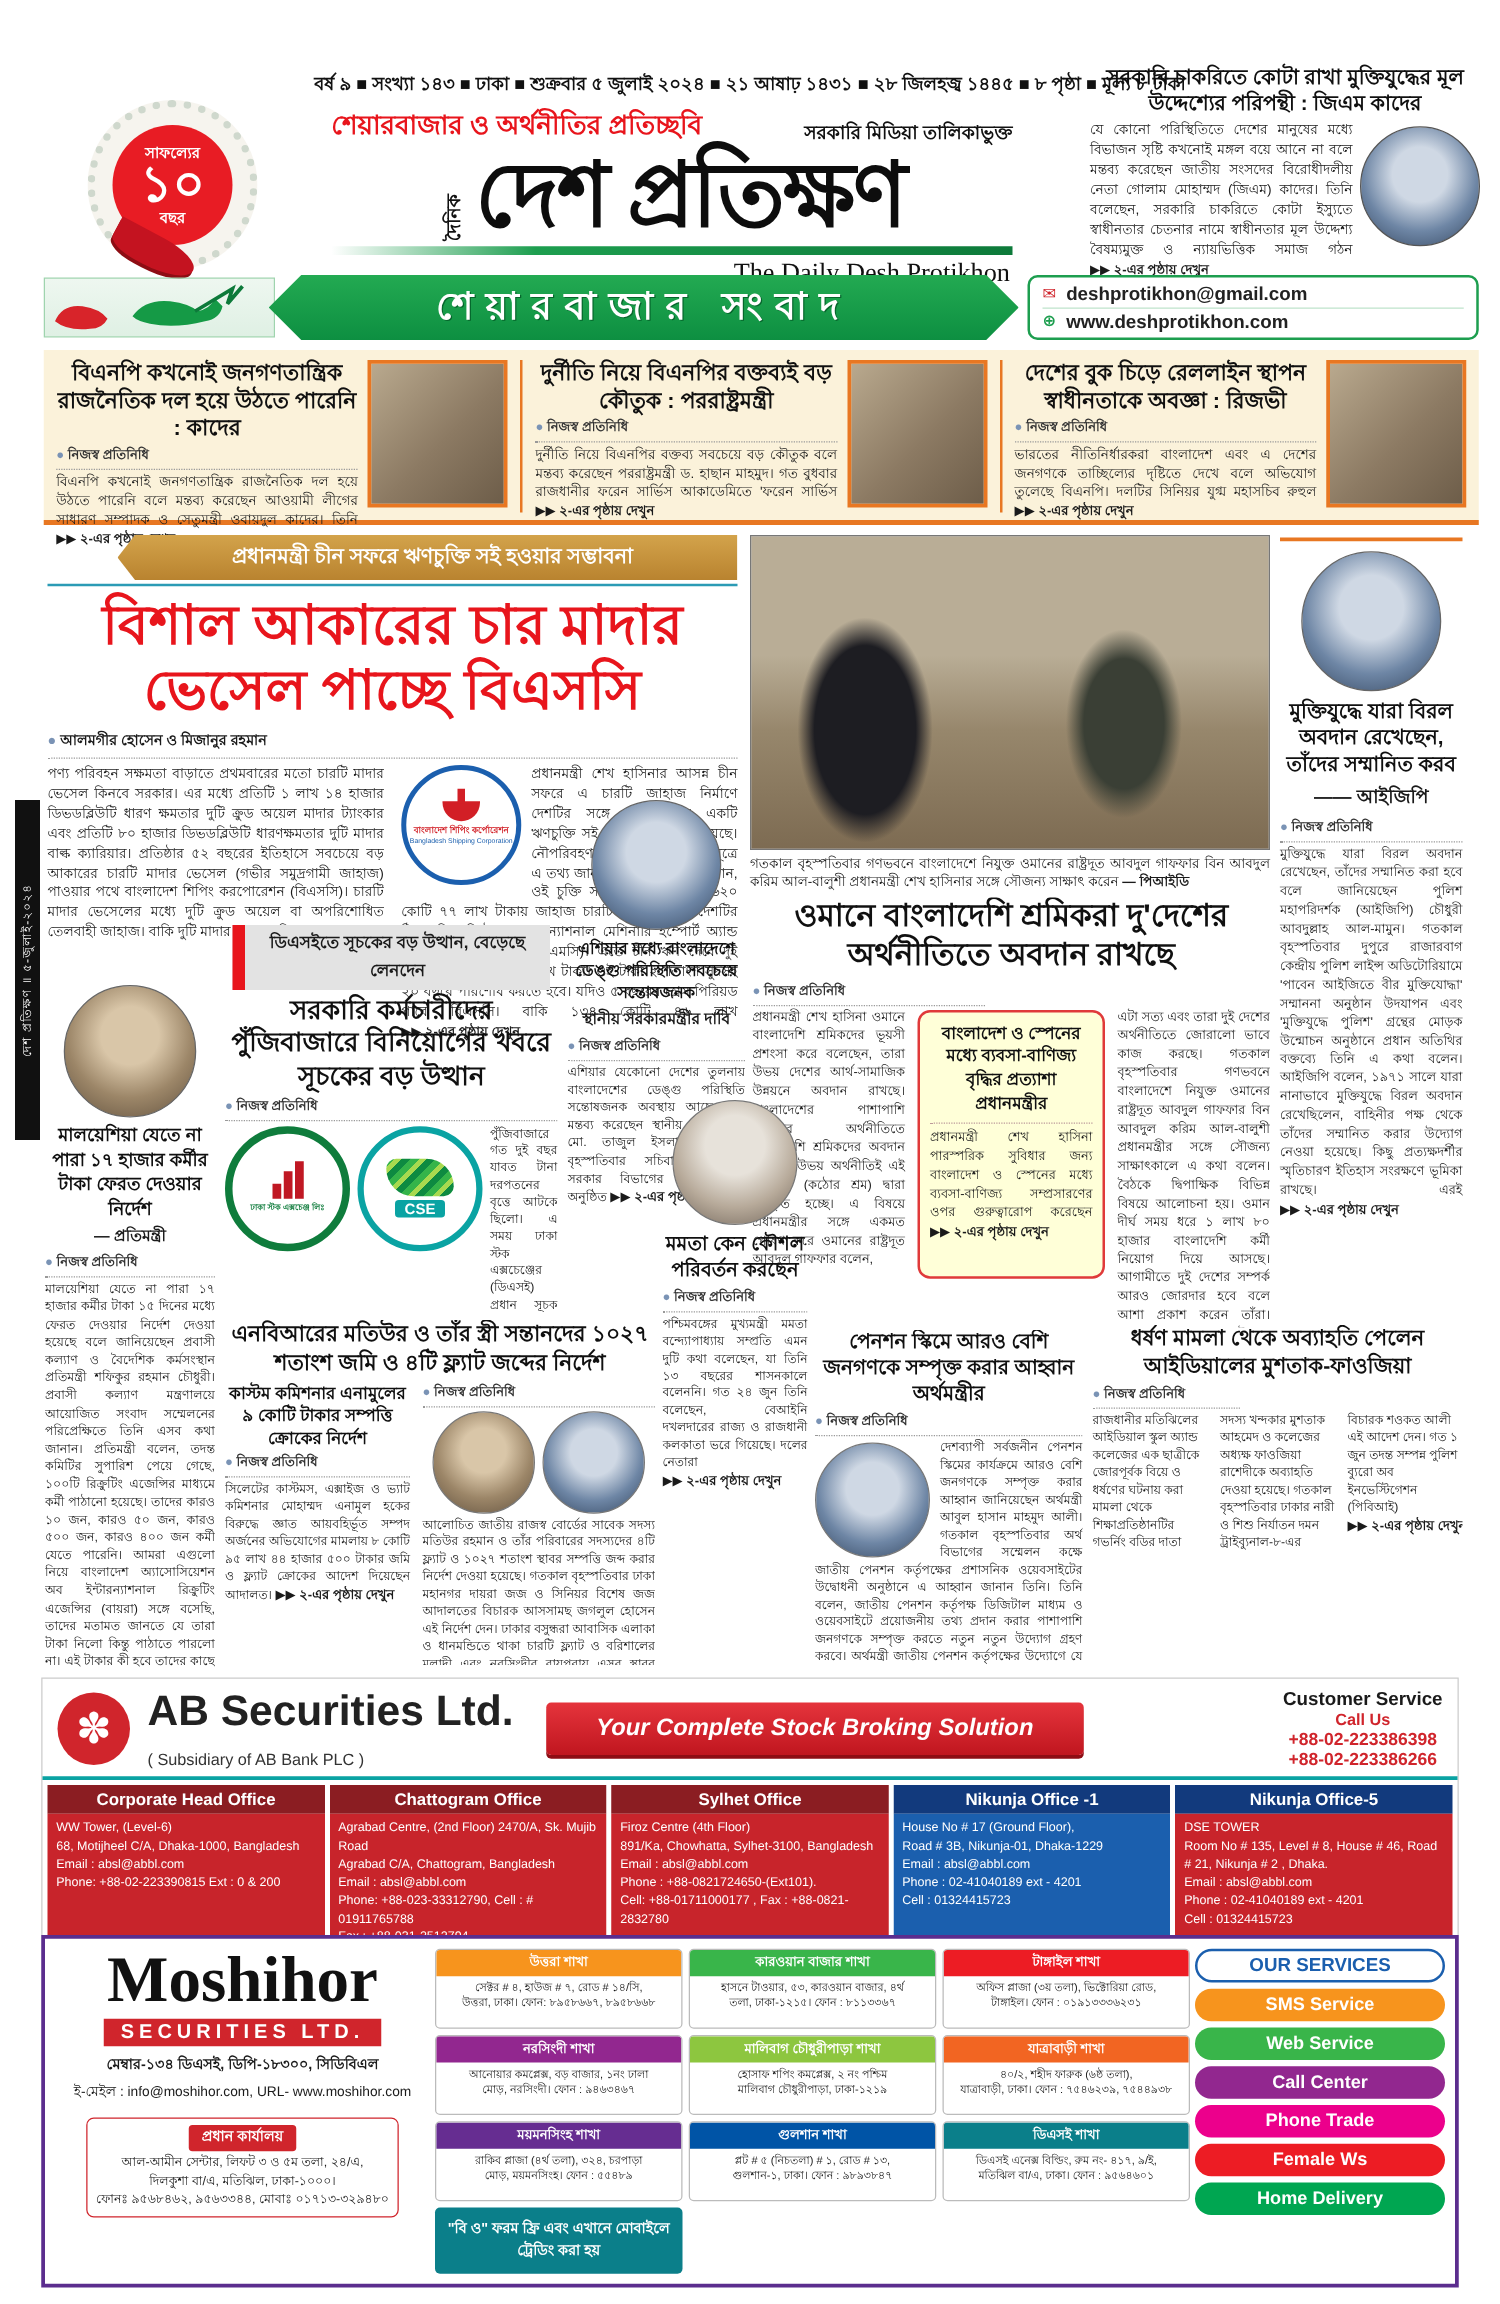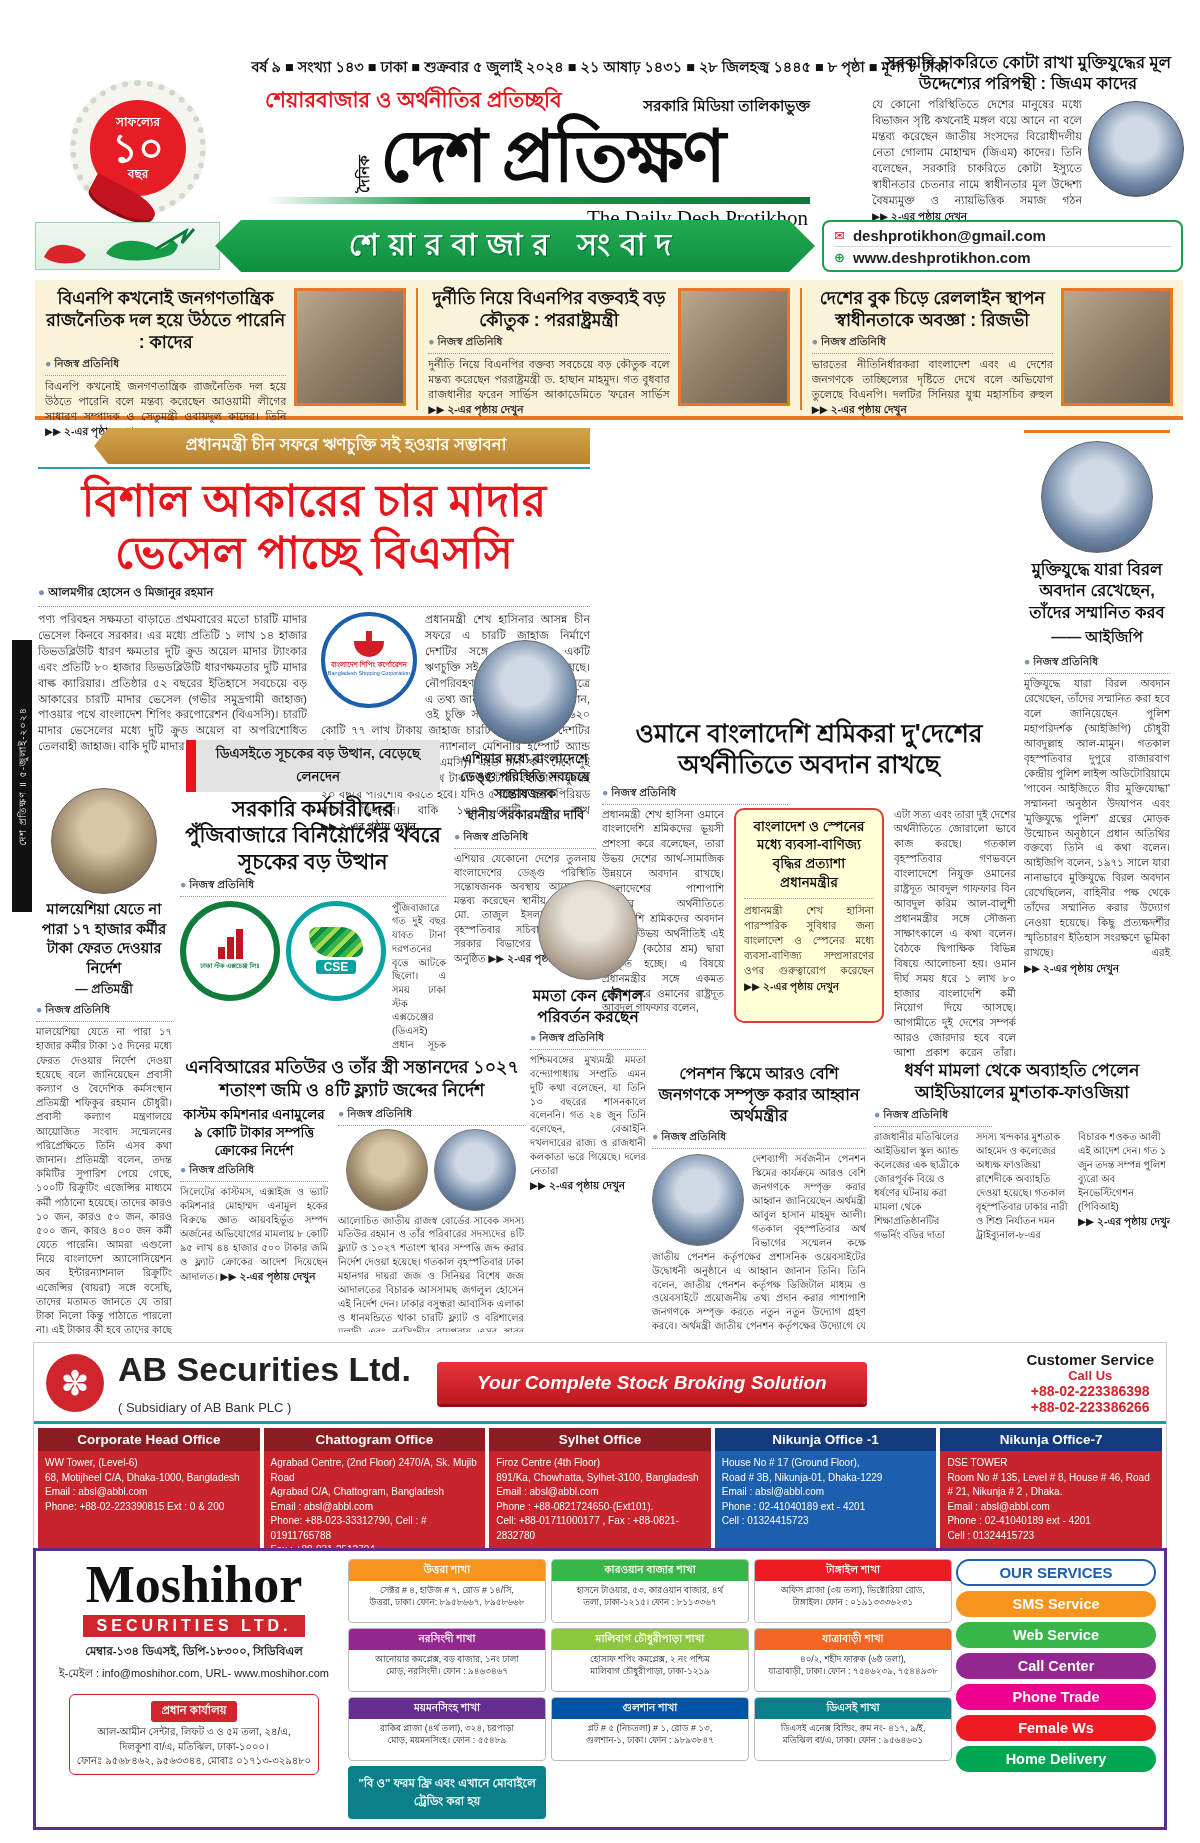--- a/index.html
+++ b/index.html
@@ -303,20 +303,26 @@
           <span class="bsc-sym"></span>
           <span class="bsc-bn">বাংলাদেশ শিপিং কর্পোরেশন</span>
           <span class="bsc-en">Bangladesh Shipping Corporation</span>
         </span>
         <span>প্রধানমন্ত্রী শেখ হাসিনার আসন্ন চীন সফরে এ চারটি জাহাজ নির্মাণে দেশটির সঙ্গে এ সংক্রান্ত একটি ঋণচুক্তি সই হওয়ার সম্ভাবনা রয়েছে। নৌপরিবহণ মন্ত্রণালয় ও বিএসসি সূত্রে এ তথ্য জানা গেছে। সংশ্লিষ্টরা জানান, ওই চুক্তি সই হলে দুই হাজার ৬২০ কোটি ৭৭ লাখ টাকায় জাহাজ চারটি নির্মাণ করবে দেশটির ঠিকাদারি প্রতিষ্ঠান চায়না ন্যাশনাল মেশিনারি ইম্পোর্ট অ্যান্ড এক্সপোর্ট করপোরেশন (সিএমসি)। এতে চীন ঋণ দেবে দুই হাজার ৪৮৬ কোটি ৩০ লাখ টাকা। ওই টাকা ২ শতাংশ সুদসহ ২০ বছরে পরিশোধ করতে হবে। যদিও ৫ বছরের গ্রেস পিরিয়ড পাবে বিএসসি। বাকি ১৩৪ কোটি ৪৬ লাখ</span>
         <span class="jump">▶▶ ২-এর পৃষ্ঠায় দেখুন</span>
       </div>
     </div>
   </div>
 
+  <div class="abs bigphoto">
+    <div class="ph"></div>
+    <div class="caption just">
+      <span>গতকাল বৃহস্পতিবার গণভবনে বাংলাদেশে নিযুক্ত ওমানের রাষ্ট্রদূত আবদুল গাফফার বিন আবদুল করিম আল-বালুশী প্রধানমন্ত্রী শেখ হাসিনার সঙ্গে সৌজন্য সাক্ষাৎ করেন</span> <b>— পিআইডি</b>
+    </div>
+  </div>
 
   <div class="abs igp">
     <div class="ph-circle ph-blue"></div>
     <h2>মুক্তিযুদ্ধে যারা বিরল অবদান রেখেছেন, তাঁদের সম্মানিত করব</h2>
     <div class="dash">—— আইজিপি</div>
     <div class="rep"><span class="dot">●</span> <span>নিজস্ব প্রতিনিধি</span></div>
     <div class="body just"><span>মুক্তিযুদ্ধে যারা বিরল অবদান রেখেছেন, তাঁদের সম্মানিত করা হবে বলে জানিয়েছেন পুলিশ মহাপরিদর্শক (আইজিপি) চৌধুরী আবদুল্লাহ আল-মামুন। গতকাল বৃহস্পতিবার দুপুরে রাজারবাগ কেন্দ্রীয় পুলিশ লাইন্স অডিটোরিয়ামে 'পাবেন আইজিতে বীর মুক্তিযোদ্ধা' সম্মাননা অনুষ্ঠান উদযাপন এবং 'মুক্তিযুদ্ধে পুলিশ' গ্রন্থের মোড়ক উন্মোচন অনুষ্ঠানে প্রধান অতিথির বক্তব্যে তিনি এ কথা বলেন। আইজিপি বলেন, ১৯৭১ সালে যারা নানাভাবে মুক্তিযুদ্ধে বিরল অবদান রেখেছিলেন, বাহিনীর পক্ষ থেকে তাঁদের সম্মানিত করার উদ্যোগ নেওয়া হয়েছে। কিছু প্রত্যক্ষদর্শীর স্মৃতিচারণ ইতিহাস সংরক্ষণে ভূমিকা রাখছে। এরই</span> <span class="jump">▶▶ ২-এর পৃষ্ঠায় দেখুন</span></div>
   </div>
 
   <div class="abs vstrip">
@@ -459,21 +465,21 @@
       </div>
       <div class="office">
         <div class="oh" style="background: rgb(18, 58, 125);">Nikunja Office -1</div>
         <div class="ob pre" style="background: rgb(27, 95, 174);">House No # 17 (Ground Floor),
 Road # 3B, Nikunja-01, Dhaka-1229
 Email : absl@abbl.com
 Phone : 02-41040189 ext - 4201
 Cell : 01324415723</div>
       </div>
       <div class="office">
-        <div class="oh" style="background: rgb(18, 58, 125);">Nikunja Office-7</div>
+        <div class="oh" style="background: rgb(18, 58, 125);">Nikunja Office-5</div>
         <div class="ob pre" style="background: rgb(200, 36, 43);">DSE TOWER
 Room No # 135, Level # 8, House # 46, Road # 21, Nikunja # 2 , Dhaka.
 Email : absl@abbl.com
 Phone : 02-41040189 ext - 4201
 Cell : 01324415723</div>
       </div>
     </div>
   </div>
 
   <div class="abs mos">

